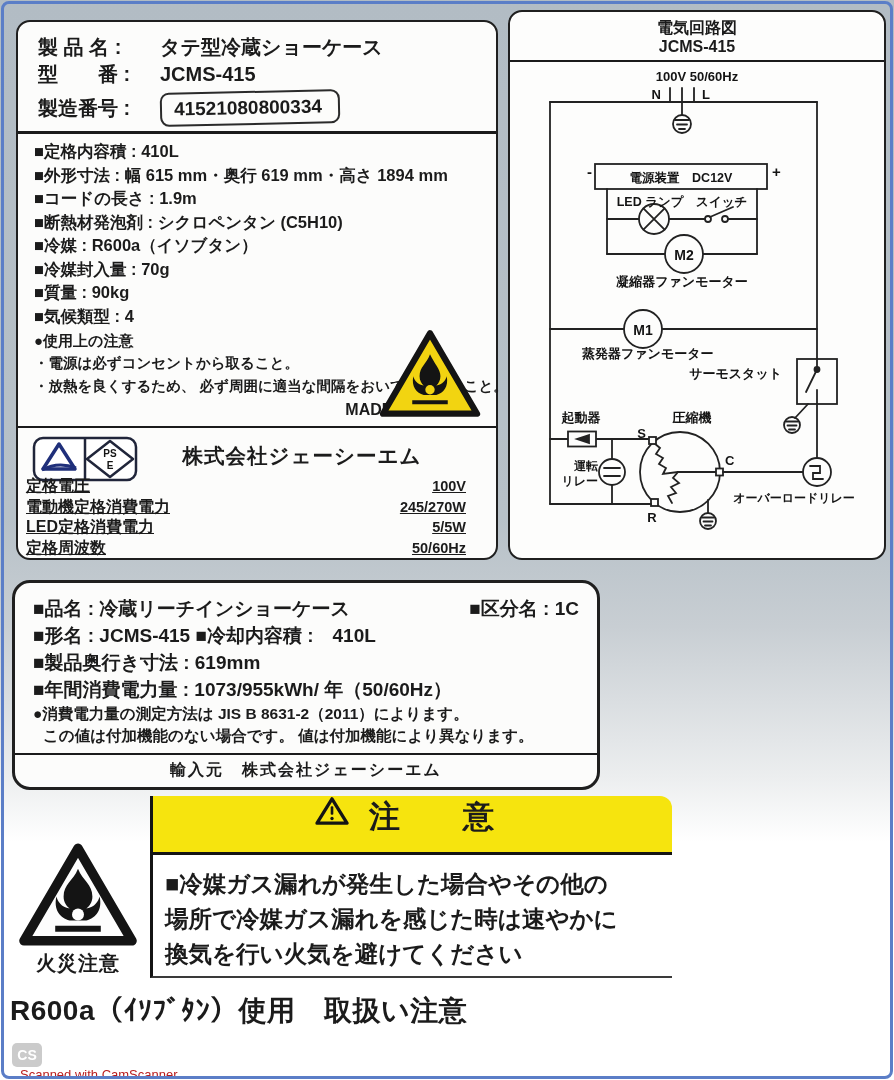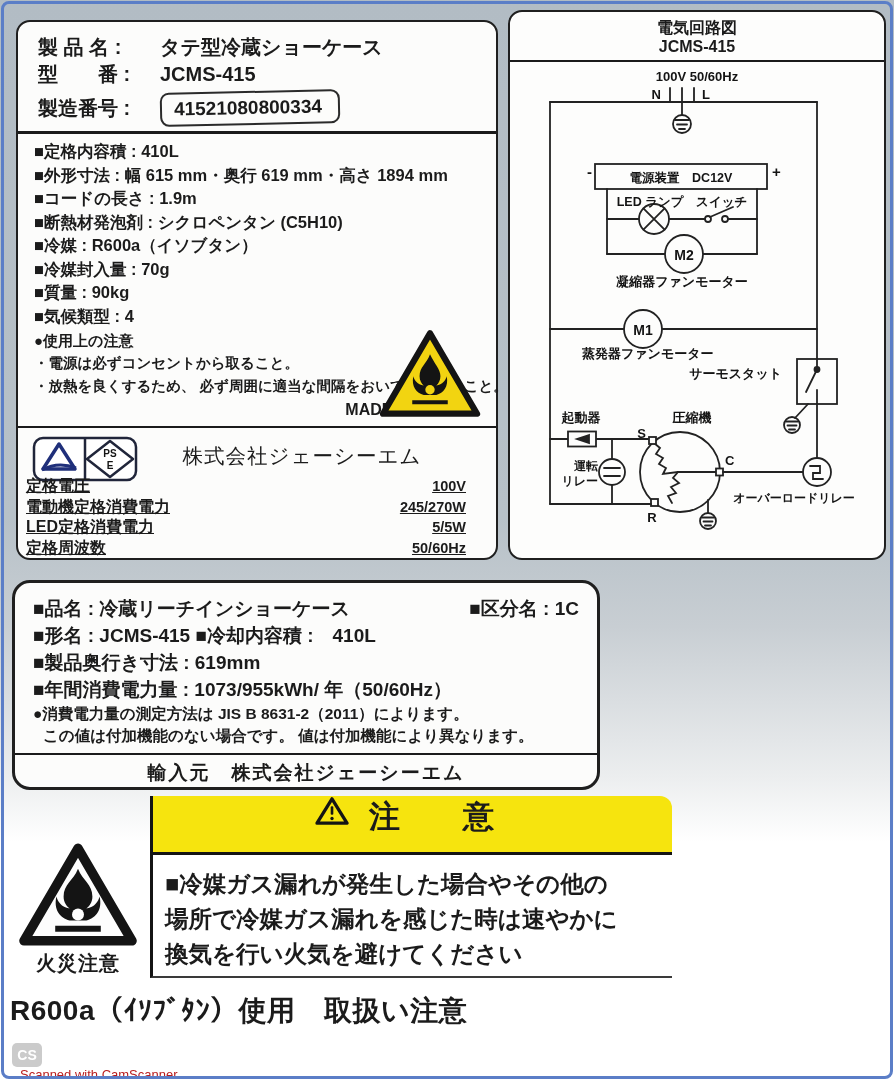--- a/index.html
+++ b/index.html
@@ -24,41 +24,41 @@
   .serial-box{display:inline-block;border:2px solid #2b2b2b;border-radius:9px;padding:1px 16px 2px 12px;transform:rotate(-1.2deg);font-size:19px;}
   .spec-body{position:relative;padding:6px 14px 0 16px;}
   .spec-line{font-weight:bold;font-size:16.5px;line-height:23.5px;white-space:nowrap;}
   .flame-triangle-yellow{position:absolute;right:12px;top:192px;width:108px;height:94px;}
   .notes-title{font-weight:bold;font-size:15px;line-height:23px;margin-top:1px;}
   .note-line{font-weight:bold;font-size:14.5px;line-height:23px;white-space:nowrap;}
   .made-in{font-weight:bold;font-size:16px;text-align:right;padding-right:14px;line-height:24px;}
   .spec-lower{border-top:2.5px solid #1b1b1b;margin-top:4px;padding:8px 0 0 0;}
   .lower-head{display:flex;align-items:flex-start;}
   .marks{margin-left:14px;flex:0 0 auto;}
-  .company{flex:1;text-align:center;font-weight:normal;font-size:20.5px;padding-top:6px;padding-right:30px;letter-spacing:1px;}
+  .company{flex:1;text-align:center;font-weight:bold;font-size:20.5px;padding-top:6px;padding-right:30px;letter-spacing:1px;}
   .ratings{margin-top:-6px;padding:0 30px 0 8px;}
   .rating-row{display:flex;justify-content:space-between;align-items:baseline;line-height:19.5px;text-decoration:underline;}
   .rating-label{font-weight:bold;font-size:16px;white-space:nowrap;}
   .rating-value{font-weight:bold;font-size:14.5px;white-space:nowrap;}
 
   
   .circuit-label{left:508px;top:10px;width:378px;height:550px;background:#fdfdfc;}
   .circuit-title{text-align:center;font-weight:bold;border-bottom:2.5px solid #1b1b1b;padding:6px 0 4px 0;}
   .circuit-title .t1{font-size:16px;line-height:19px;}
   .circuit-title .t2{font-size:16px;line-height:19px;}
   .circuit-svg{display:block;margin:0 auto;width:370px;height:478px;}
   .circuit-svg text{font-family:"Liberation Sans","DejaVu Sans",sans-serif;}
 
   
   .energy-label{left:12px;top:580px;width:588px;height:210px;border-radius:18px;border-width:3px;padding:12px 18px 0 18px;}
   .erow{font-weight:bold;font-size:19px;line-height:27px;white-space:nowrap;}
   .erow-split{display:flex;justify-content:space-between;}
   .enote{font-weight:bold;font-size:15.5px;line-height:22px;white-space:nowrap;}
   .enote.indent{padding-left:10px;}
-  .efooter{border-top:2.5px solid #1b1b1b;margin:6px -18px 0 -18px;text-align:center;font-weight:bold;font-size:19px;letter-spacing:2px;padding:5px 0 6px 0;}
+  .efooter{border-top:2.5px solid #1b1b1b;margin:6px -18px 0 -18px;text-align:center;font-weight:bold;font-size:16px;letter-spacing:2px;padding:5px 0 6px 0;}
 
   
   .caution-wrap{position:absolute;left:8px;top:796px;width:664px;height:188px;}
   .fire-box{position:absolute;left:6px;top:44px;width:128px;text-align:center;}
   .fire-box svg{width:122px;height:108px;display:block;margin:0 auto;}
   .fire-caption{font-weight:bold;font-size:20px;margin-top:2px;letter-spacing:1px;}
   .caution-right{margin-left:142px;border-left:3px solid #141414;border-bottom:2px solid #3a3a3a;height:182px;box-sizing:border-box;}
   .caution-banner{height:56px;background:#f6e40e;border-bottom:3px solid #141414;border-top-right-radius:12px;display:flex;align-items:flex-start;justify-content:center;}
   .caution-banner .warn-icon{width:34px;height:30px;margin-right:14px;}
   .caution-banner .banner-text{font-weight:bold;font-size:31px;letter-spacing:16px;padding-left:6px;}

